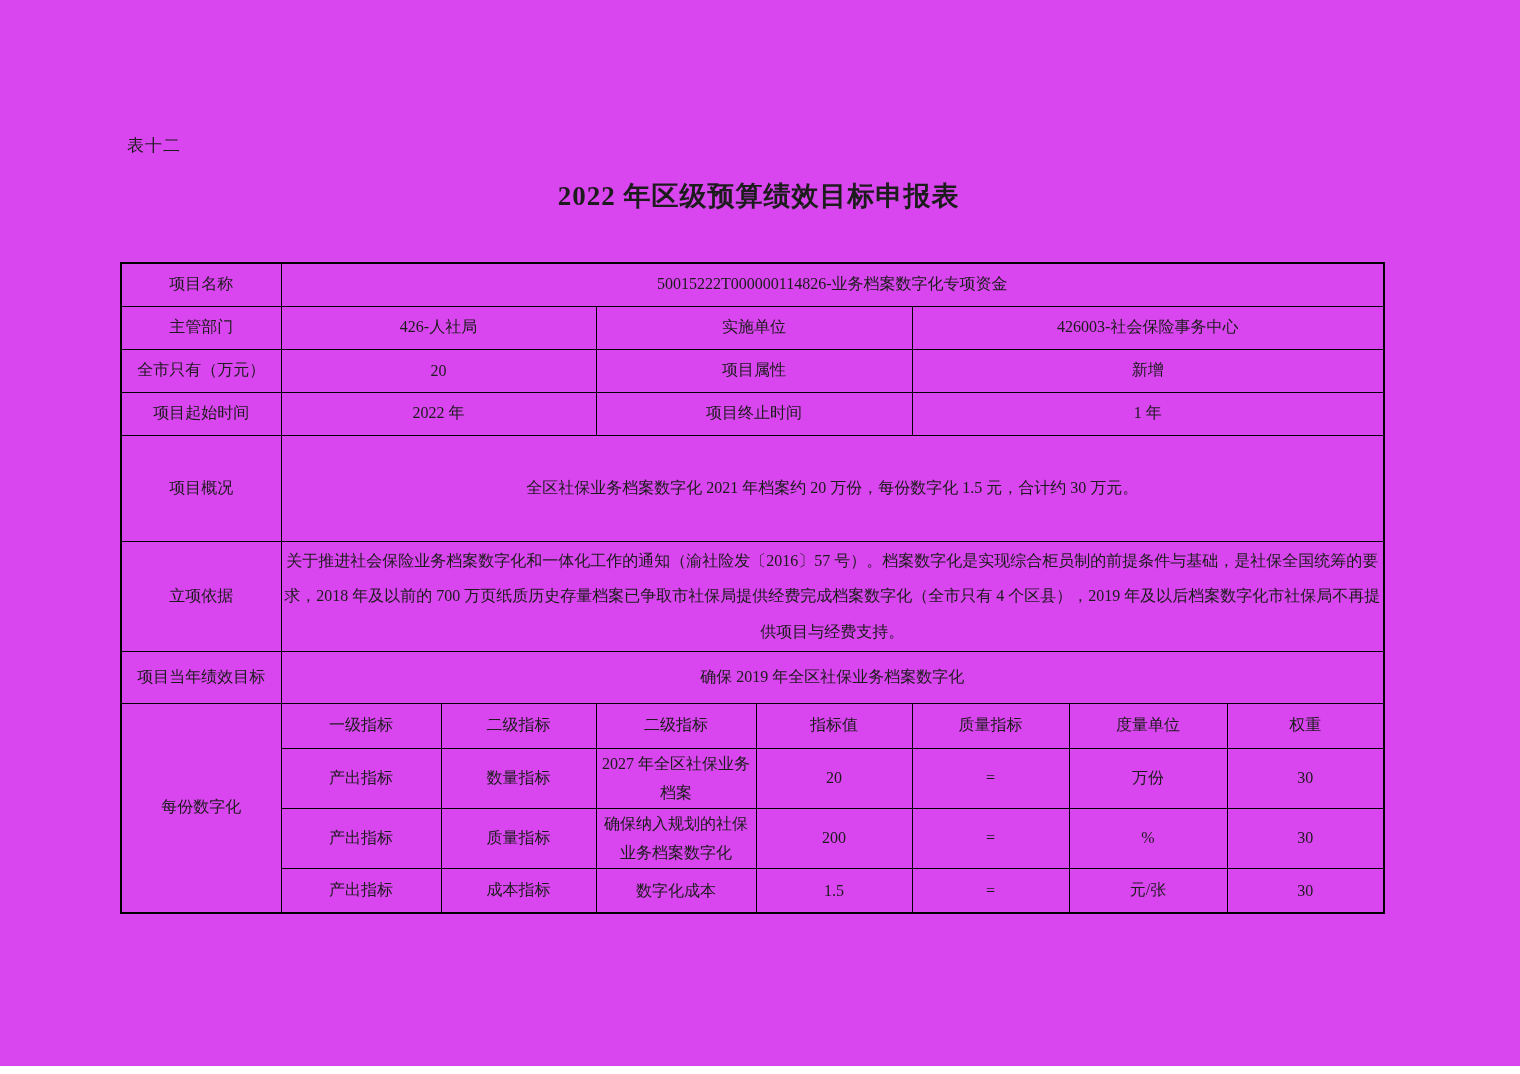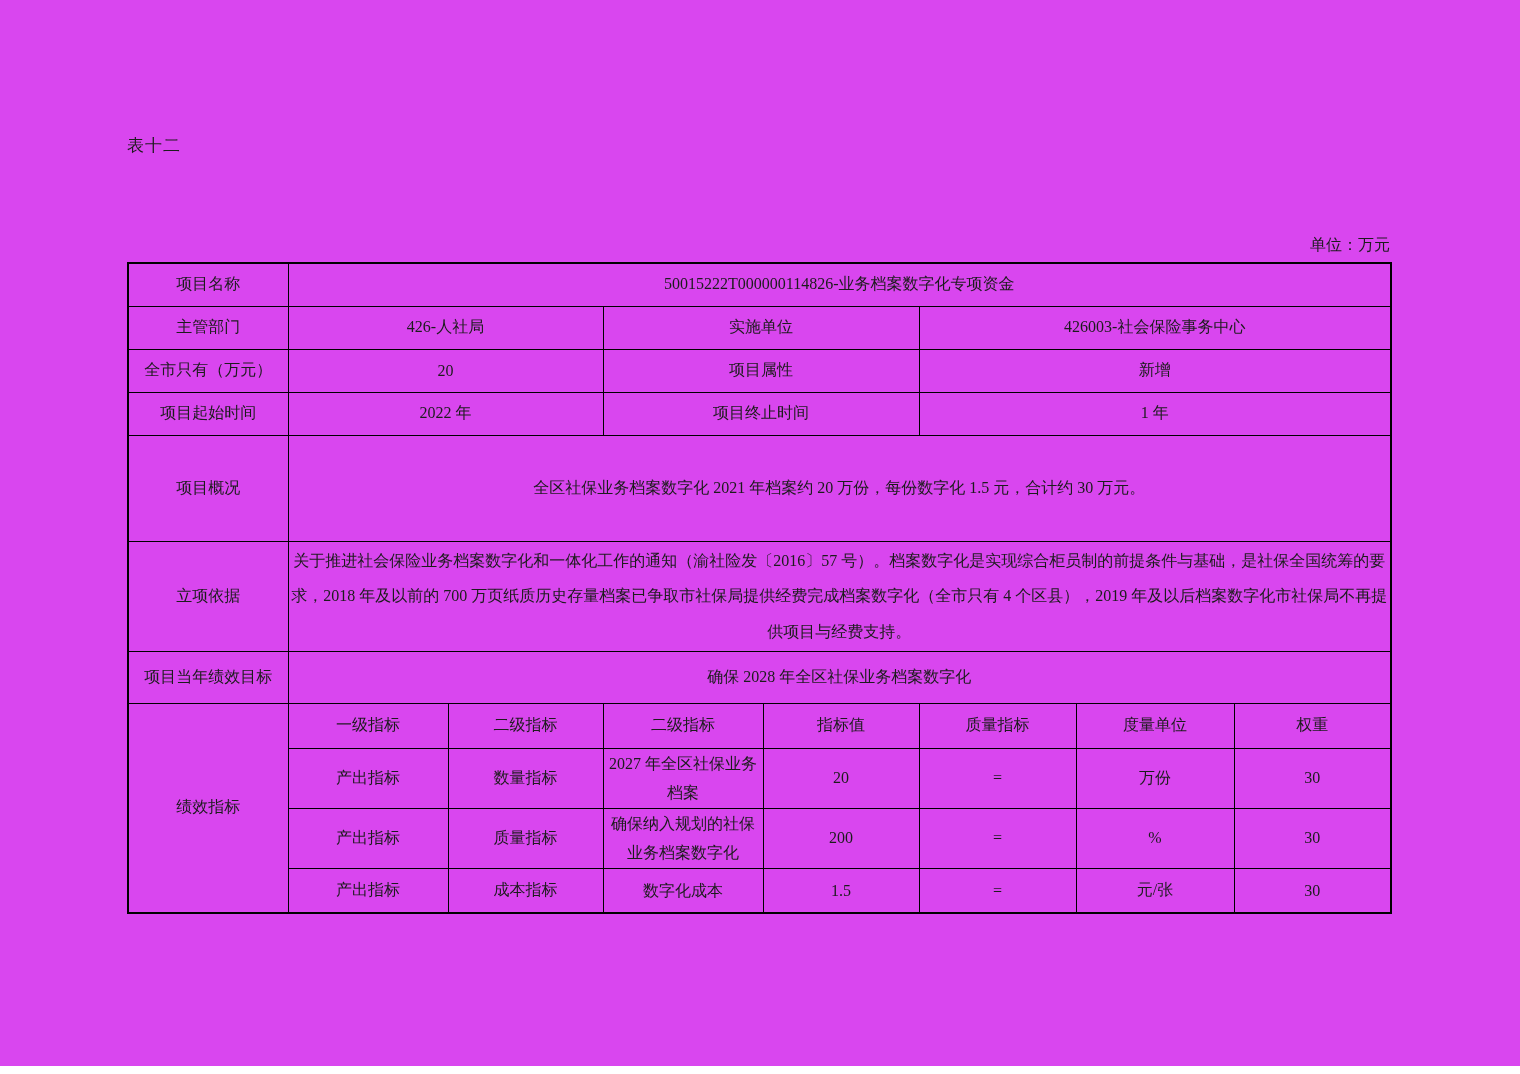--- a/index.html
+++ b/index.html
@@ -36,21 +36,21 @@
   .unit-note {
     position: absolute;
     left: 127px;
     top: 235px;
     width: 1263px;
     text-align: right;
     font-size: 16px;
   }
   table.form {
     position: absolute;
-    left: 127px;
+    left: 120px;
     top: 262px;
     width: 1263px;
     border-collapse: collapse;
     table-layout: fixed;
     border: 2px solid #000;
   }
   table.form td {
     border: 1px solid #000;
     text-align: center;
     vertical-align: middle;
@@ -78,21 +78,21 @@
   tr.r-i1  { height: 57px; }
   tr.r-i2  { height: 58px; }
   tr.r-i3  { height: 45px; }
 </style>
 </head>
 <body>
 
 <div class="page">
 
   <div class="doc-tag">表十二</div>
-  <div class="unit-note">单位：万元</div>
+  <div class="doc-title">2022 年区级预算绩效目标申报表</div>
 
   <table class="form">
     <colgroup>
       <col style="width:160px">
         <col style="width:160px">
         <col style="width:155px">
         <col style="width:160px">
       <col style="width:156px">
         <col style="width:157px">
         <col style="width:158px">
@@ -124,24 +124,24 @@
       <tr class="r-ov">
         <td class="lab">项目概况</td>
         <td class="left" colspan="7">全区社保业务档案数字化 2021 年档案约 20 万份，每份数字化 1.5 元，合计约 30 万元。</td>
       </tr>
       <tr class="r-bs">
         <td class="lab">立项依据</td>
         <td class="justify" colspan="7">关于推进社会保险业务档案数字化和一体化工作的通知（渝社险发〔2016〕57 号）。档案数字化是实现综合柜员制的前提条件与基础，是社保全国统筹的要求，2018 年及以前的 700 万页纸质历史存量档案已争取市社保局提供经费完成档案数字化（全市只有 4 个区县），2019 年及以后档案数字化市社保局不再提供项目与经费支持。</td>
       </tr>
       <tr class="r-gl">
         <td class="lab">项目当年绩效目标</td>
-        <td class="left" colspan="7">确保 2028 年全区社保业务档案数字化</td>
+        <td class="left" colspan="7">确保 2019 年全区社保业务档案数字化</td>
       </tr>
       <tr class="r-hd">
-        <td class="lab" rowspan="4">绩效指标</td>
+        <td class="lab" rowspan="4">每份数字化</td>
         <td>一级指标</td>
         <td>二级指标</td>
         <td>二级指标</td>
         <td>指标值</td>
         <td>质量指标</td>
         <td>度量单位</td>
         <td>权重</td>
       </tr>
       <tr class="r-i1">
         <td>产出指标</td>

